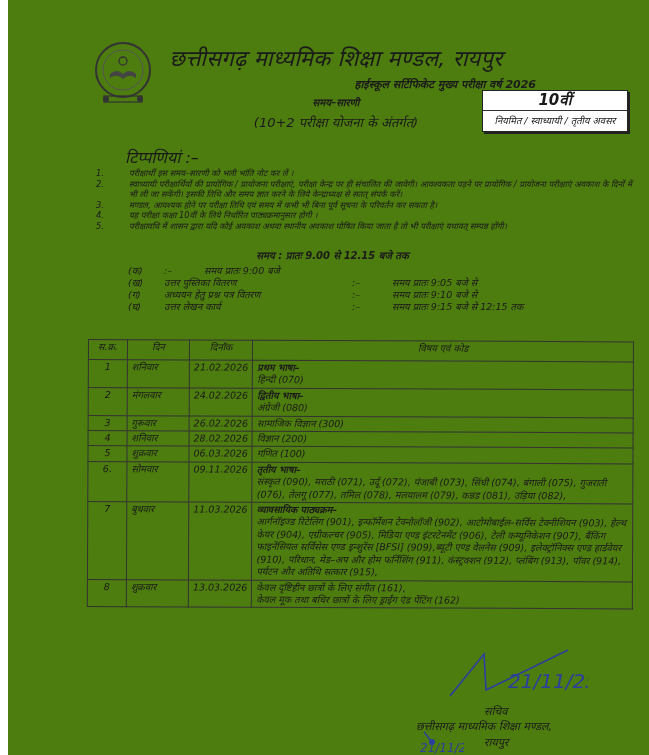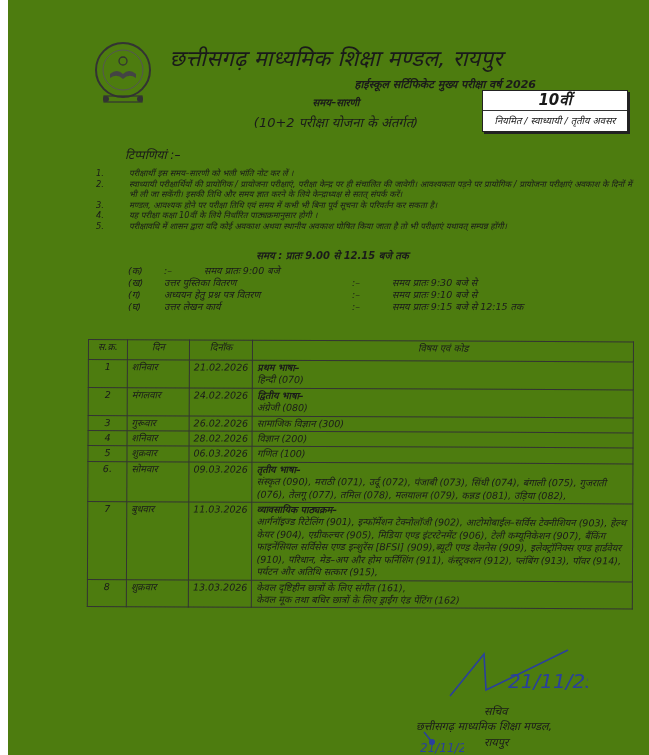--- a/index.html
+++ b/index.html
@@ -7,21 +7,21 @@
   .page { position: absolute; left: 8px; top: 0; width: 649px; height: 755px; background: #4d7c0f; font-style: italic; }
   .logo { position: absolute; left: 82px; top: 40px; width: 66px; height: 66px; }
   .title { position: absolute; left: 0; width: 649px; text-align: center; }
   .t1 { top: 42px; left: 128px; width: 400px; font-size: 22px; letter-spacing: 0.2px; }
   .t2 { top: 76px; left: 128px; width: 400px; font-size: 11px; font-weight: bold; text-align: right; }
   .t3 { top: 95px; left: 128px; width: 400px; font-size: 10px; font-weight: bold; }
   .t4 { top: 113px; left: 128px; width: 400px; font-size: 13px; }
   .classbox { position: absolute; left: 474px; top: 90px; width: 144px; height: 40px; border: 1.5px solid #222; box-shadow: 2px 2px 0 #222; background: #fff; }
   .classbox .top { height: 19px; text-align: center; font-size: 15px; font-weight: bold; line-height: 19px; border-bottom: 1px solid #333; }
   .classbox .bot { height: 20px; text-align: center; font-size: 9.5px; line-height: 20px; }
-  .notes-h { position: absolute; left: 75px; top: 146px; font-size: 12px; padding-left: 42px; }
+  .notes-h { position: absolute; left: 75px; top: 146px; font-size: 16px; padding-left: 42px; }
   .notes { position: absolute; left: 88px; top: 168px; width: 540px; font-size: 8.3px; line-height: 10.6px; }
   .note { display: flex; }
   .note .num { width: 33px; flex: none; }
   .note .txt { flex: 1; }
   .timing-h { position: absolute; left: 0; width: 649px; top: 248px; text-align: center; font-size: 10px; font-weight: bold; box-sizing: border-box; }
   .steps { position: absolute; left: 120px; top: 265px; width: 440px; font-size: 9.5px; line-height: 12px; }
   .step { display: flex; }
   .step .k { width: 36px; }
   .step .lbl { width: 188px; }
   .step .sep { width: 40px; }
@@ -92,21 +92,21 @@
   <div class="steps">
     <div class="step">
         <span class="k">(क)</span>
         <span class="sep">:–</span>
         <span class="tm">समय प्रातः 9:00 बजे</span>
       </div>
     <div class="step">
         <span class="k">(ख)</span>
         <span class="lbl">उत्तर पुस्तिका वितरण</span>
         <span class="sep">:–</span>
-        <span class="tm">समय प्रातः 9:30 बजे से</span>
+        <span class="tm">समय प्रातः 9:05 बजे से</span>
       </div>
     <div class="step">
         <span class="k">(ग)</span>
         <span class="lbl">अध्ययन हेतु प्रश्न पत्र वितरण</span>
         <span class="sep">:–</span>
         <span class="tm">समय प्रातः 9:10 बजे से</span>
       </div>
     <div class="step">
         <span class="k">(घ)</span>
         <span class="lbl">उत्तर लेखन कार्य</span>
@@ -163,21 +163,21 @@
           <td class="sn">5</td>
           <td class="day">शुक्रवार</td>
           <td class="date">06.03.2026</td>
           <td>
             <div style="white-space: pre-line;">गणित (100)</div>
           </td>
         </tr>
         <tr>
           <td class="sn">6.</td>
           <td class="day">सोमवार</td>
-          <td class="date">09.03.2026</td>
+          <td class="date">09.11.2026</td>
           <td>
             <div class="subj-head">तृतीय भाषा–</div>
             <div style="white-space: pre-line;">संस्कृत (090), मराठी (071), उर्दू (072), पंजाबी (073), सिंधी (074), बंगाली (075), गुजराती (076), तेलगू (077), तमिल (078), मलयालम (079), कन्नड (081), उड़िया (082),</div>
           </td>
         </tr>
         <tr>
           <td class="sn">7</td>
           <td class="day">बुधवार</td>
           <td class="date">11.03.2026</td>
           <td>

